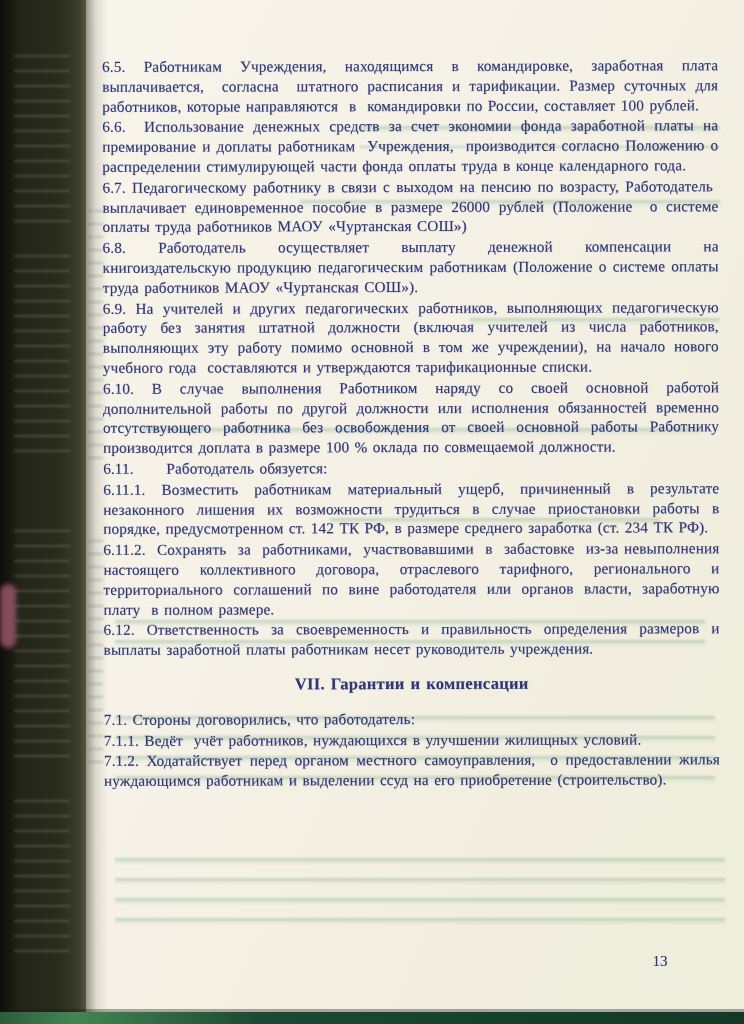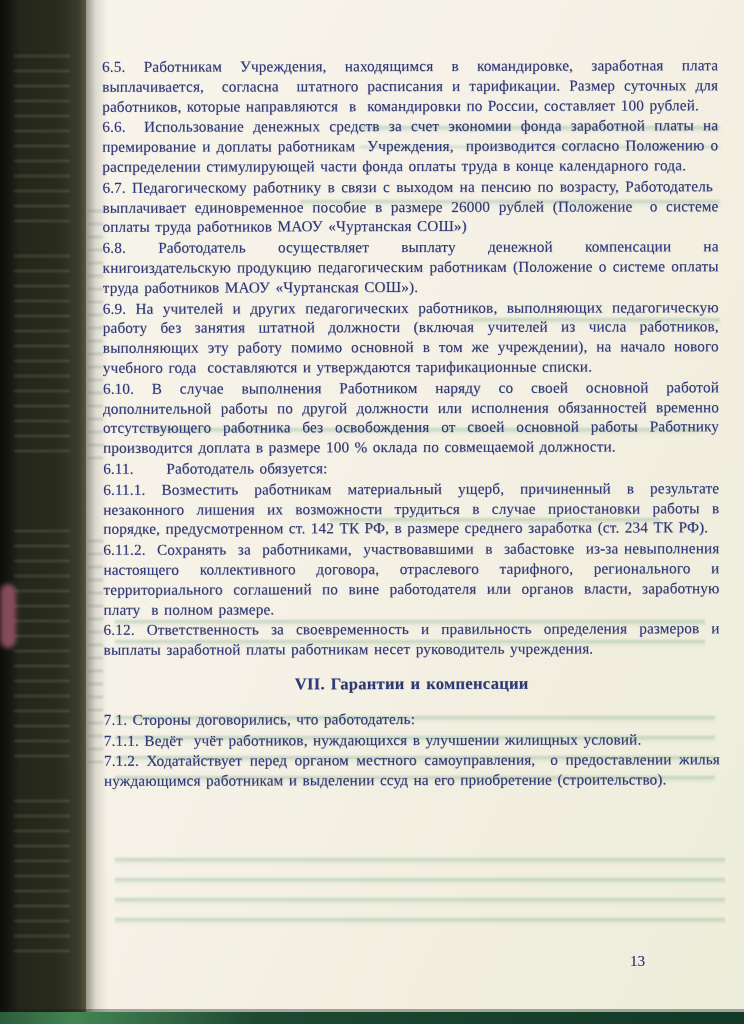--- a/index.html
+++ b/index.html
@@ -68,21 +68,21 @@
   }
   .textblock p{margin:0 0 1px 0;}
   .textblock h2{
     margin:15px 0 15px 0;
     text-align:center;
     font-size:16.5px;font-weight:bold;
     letter-spacing:0.3px;
   }
   .pagenum{
     position:absolute;top:953px;left:630px;width:60px;
-    color:#2e3876;font-size:15px;text-align:left;
+    color:#2e3876;font-size:15px;text-align:center;
     font-family:"Liberation Serif","DejaVu Serif",serif;
     text-shadow:0.3px 0.3px 0.6px rgba(46,56,118,0.45);
   }
 </style>
 </head>
 <body>
 
 <div class="scan">
 
   <div class="left-strip">

